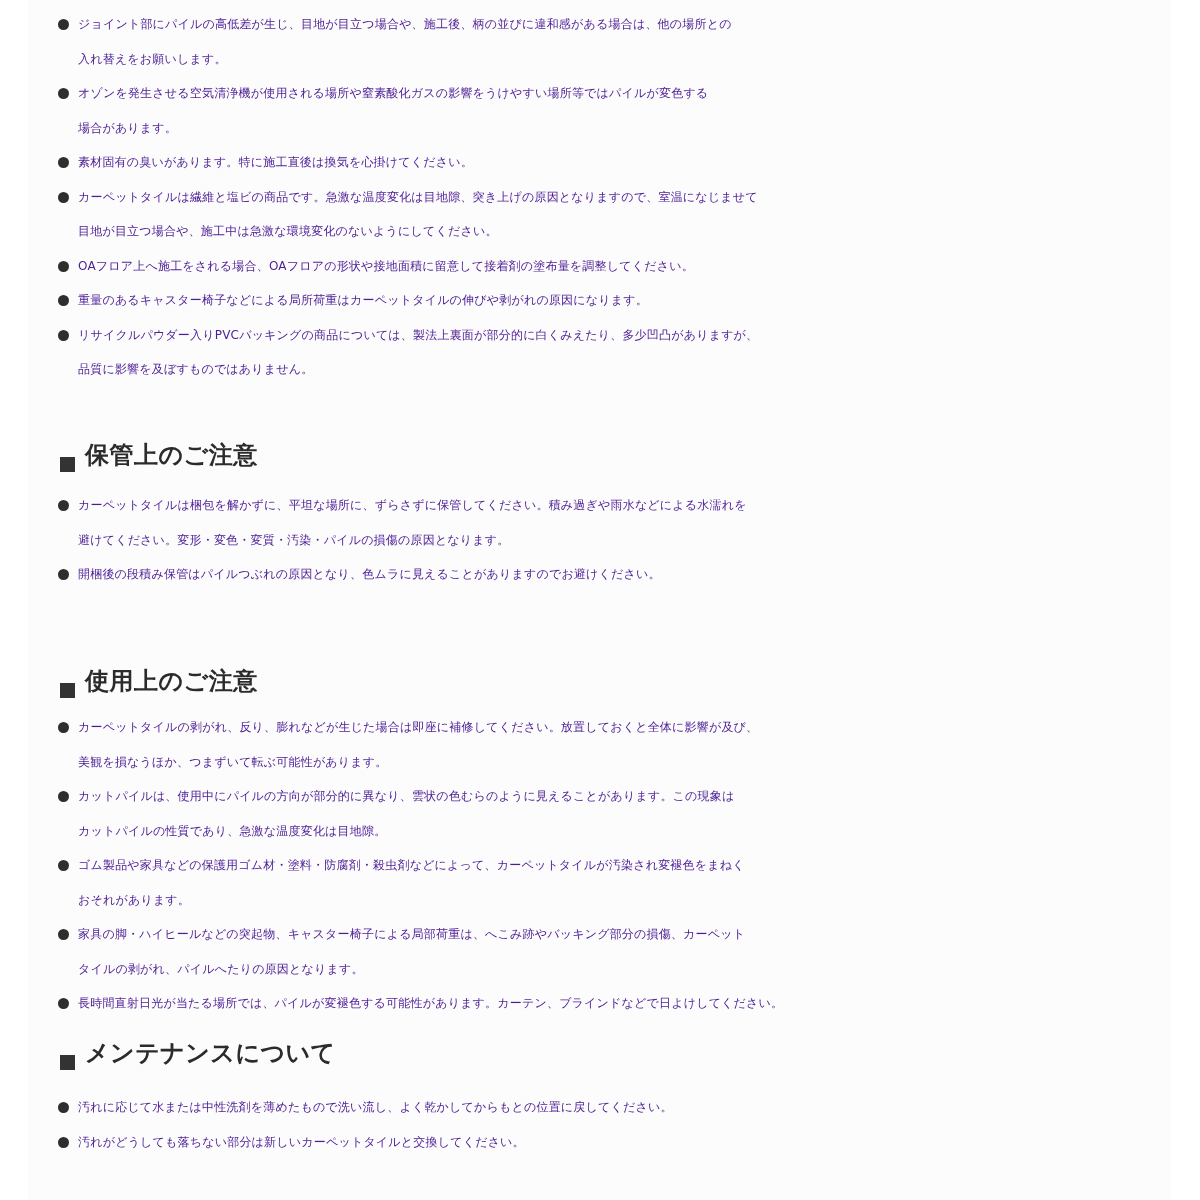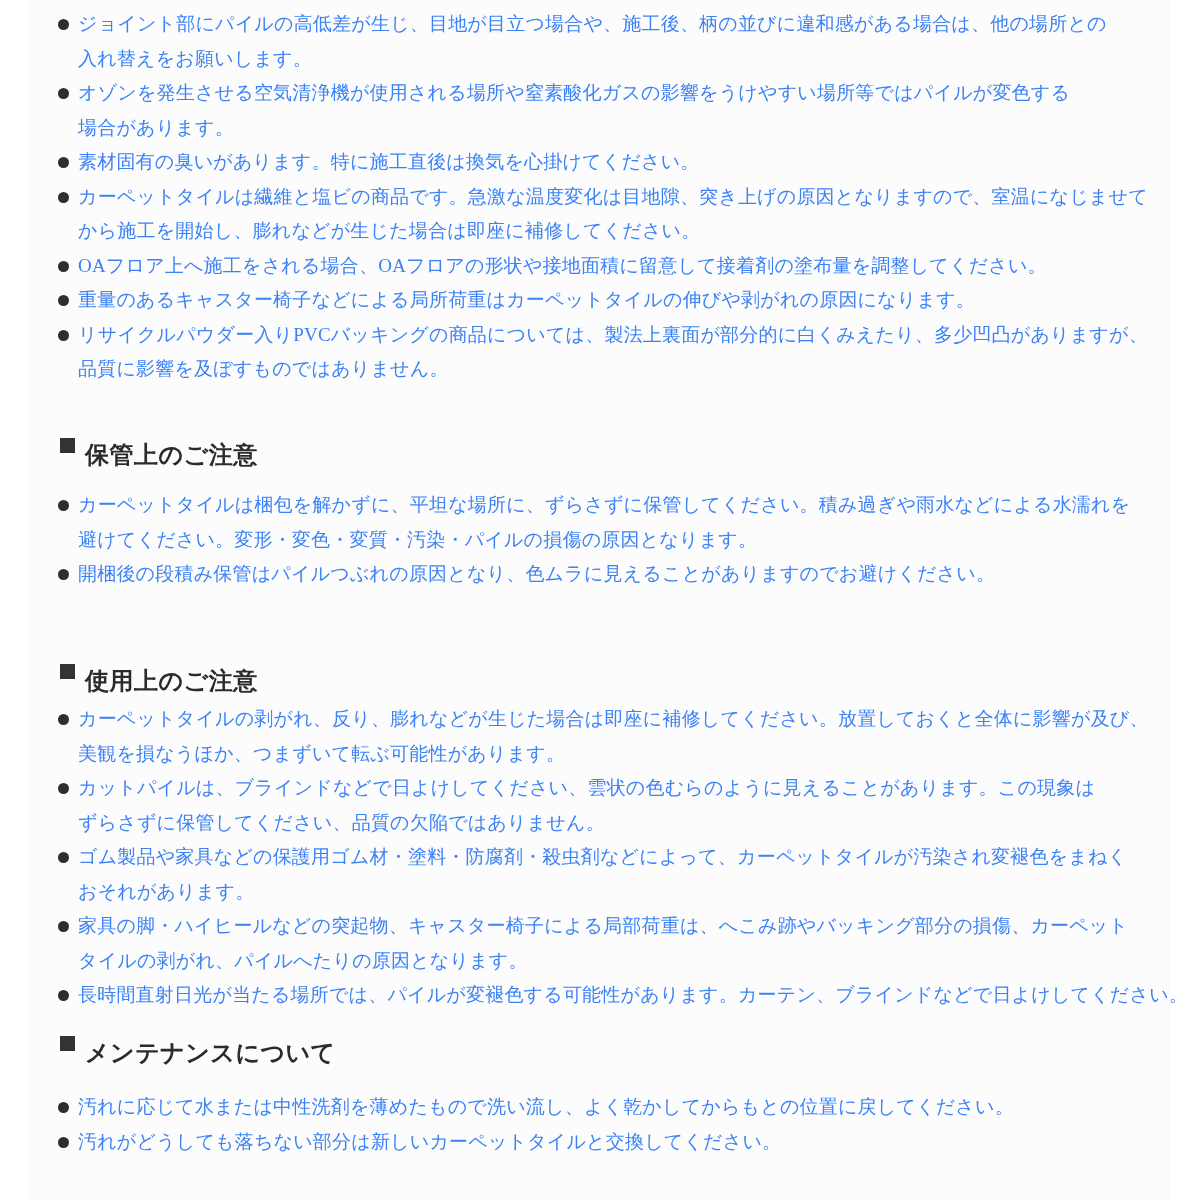--- a/index.html
+++ b/index.html
@@ -34,40 +34,39 @@
     left: 0;
     width: 1110px;
   }
   .heading {
     font-size: 24px;
     font-weight: bold;
     color: #2b2b2b;
     height: 34px;
     line-height: 34px;
     display: flex;
-    align-items: flex-start;
+    align-items: flex-end;
     letter-spacing: 0.5px;
   }
   .heading .sq {
     display: inline-block;
     width: 15px;
     height: 15px;
     background: #333333;
     margin-right: 10px;
     margin-left: 2px;
   }
   .item {
     position: relative;
     padding-left: 20px;
-    font-size: 19px;
+    font-size: 12px;
     line-height: 34.5px;
-    color: #3b82f6;
+    color: #4c1d95;
     letter-spacing: 0.2px;
     white-space: nowrap;
-    font-family: Liberation Serif, serif;
   }
   .item .bullet {
     position: absolute;
     left: 0;
     top: 12px;
     width: 11px;
     height: 11px;
     border-radius: 50%;
     background: #2e2e2e;
   }
@@ -94,21 +93,21 @@
       <span class="line">オゾンを発生させる空気清浄機が使用される場所や窒素酸化ガスの影響をうけやすい場所等ではパイルが変色する</span>
       <span class="line">場合があります。</span>
     </div>
     <div class="item">
       <span class="bullet"></span>
       <span class="line">素材固有の臭いがあります。特に施工直後は換気を心掛けてください。</span>
     </div>
     <div class="item">
       <span class="bullet"></span>
       <span class="line">カーペットタイルは繊維と塩ビの商品です。急激な温度変化は目地隙、突き上げの原因となりますので、室温になじませて</span>
-      <span class="line">から施工を開始し、膨れなどが生じた場合は即座に補修してください。</span>
+      <span class="line">目地が目立つ場合や、施工中は急激な環境変化のないようにしてください。</span>
     </div>
     <div class="item">
       <span class="bullet"></span>
       <span class="line">OAフロア上へ施工をされる場合、OAフロアの形状や接地面積に留意して接着剤の塗布量を調整してください。</span>
     </div>
     <div class="item">
       <span class="bullet"></span>
       <span class="line">重量のあるキャスター椅子などによる局所荷重はカーペットタイルの伸びや剥がれの原因になります。</span>
     </div>
     <div class="item">
@@ -132,29 +131,29 @@
       <span class="bullet"></span>
       <span class="line">開梱後の段積み保管はパイルつぶれの原因となり、色ムラに見えることがありますのでお避けください。</span>
     </div>
   </div>
 
   <div class="section" style="top:664px;">
     <div class="heading">
       <span class="sq"></span>
       <span>使用上のご注意</span>
     </div>
-    <div class="item" style="margin-top:4px;">
+    <div class="item" style="margin-top:12px;">
       <span class="bullet"></span>
       <span class="line">カーペットタイルの剥がれ、反り、膨れなどが生じた場合は即座に補修してください。放置しておくと全体に影響が及び、</span>
       <span class="line">美観を損なうほか、つまずいて転ぶ可能性があります。</span>
     </div>
     <div class="item">
       <span class="bullet"></span>
-      <span class="line">カットパイルは、ブラインドなどで日よけしてください、雲状の色むらのように見えることがあります。この現象は</span>
-      <span class="line">ずらさずに保管してください、品質の欠陥ではありません。</span>
+      <span class="line">カットパイルは、使用中にパイルの方向が部分的に異なり、雲状の色むらのように見えることがあります。この現象は</span>
+      <span class="line">カットパイルの性質であり、急激な温度変化は目地隙。</span>
     </div>
     <div class="item">
       <span class="bullet"></span>
       <span class="line">ゴム製品や家具などの保護用ゴム材・塗料・防腐剤・殺虫剤などによって、カーペットタイルが汚染され変褪色をまねく</span>
       <span class="line">おそれがあります。</span>
     </div>
     <div class="item">
       <span class="bullet"></span>
       <span class="line">家具の脚・ハイヒールなどの突起物、キャスター椅子による局部荷重は、へこみ跡やバッキング部分の損傷、カーペット</span>
       <span class="line">タイルの剥がれ、パイルへたりの原因となります。</span>

